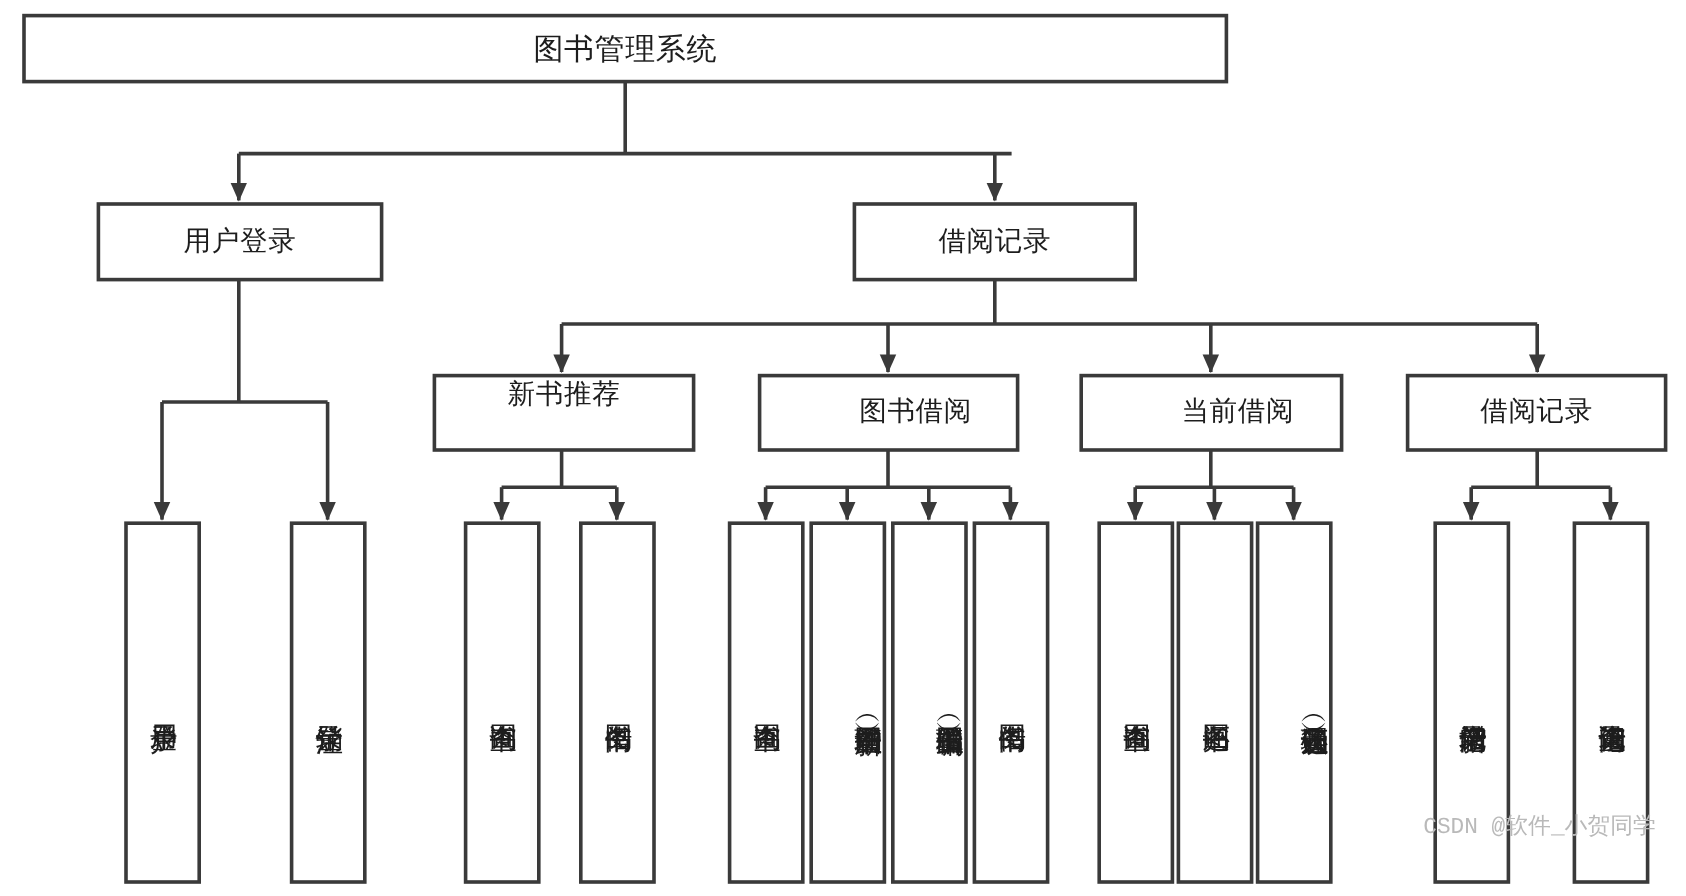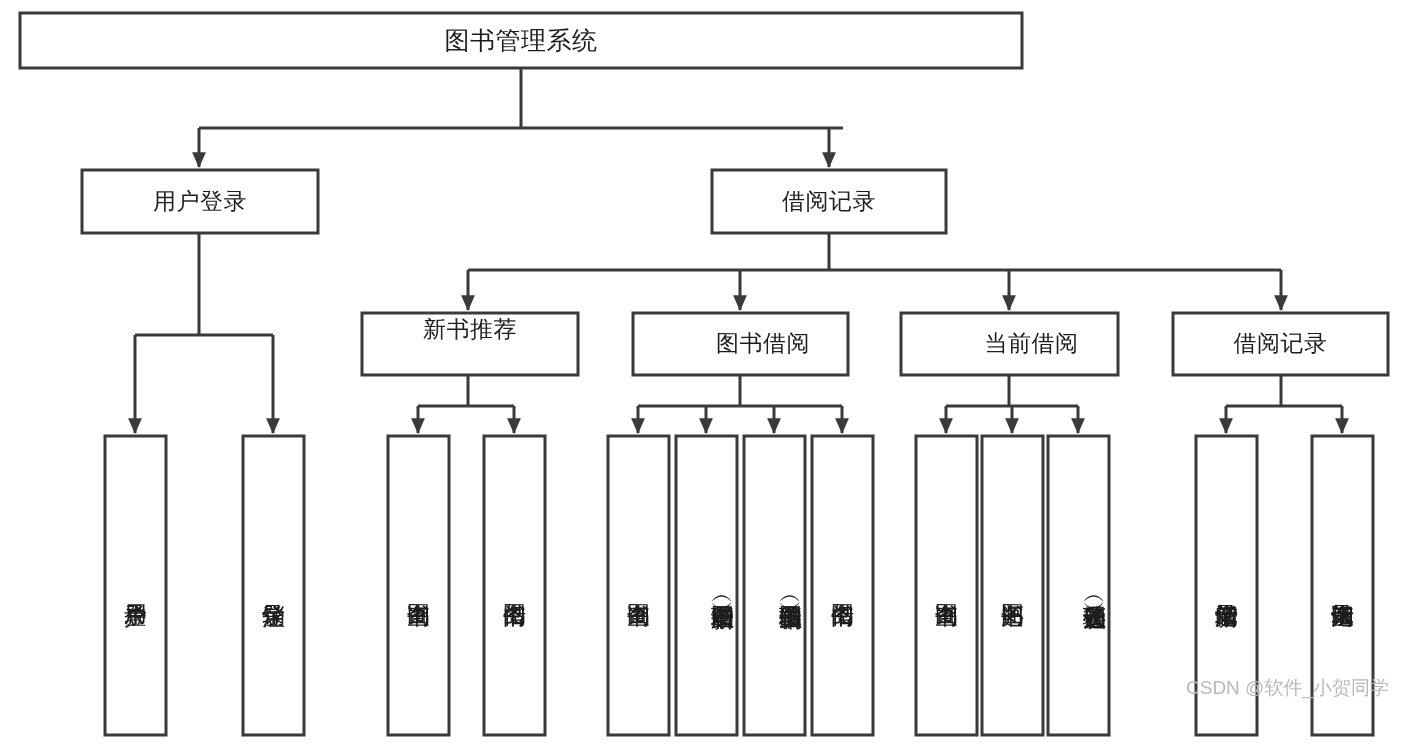--- a/index.html
+++ b/index.html
@@ -67,21 +67,21 @@
     white-space: nowrap;
     pointer-events: none;
   }
   .node-label-v.center {
     align-items: center;
   }
   .watermark {
     position: absolute;
     left: 1186px;
     top: 675px;
-    font-family: Liberation Sans, sans-serif;
+    font-family: Liberation Mono, monospace;
     font-size: 19px;
     color: #b9b9b9;
     white-space: nowrap;
     pointer-events: none;
   }
 </style>
 </head>
 <body>
 
 <div id="diagram-root">

